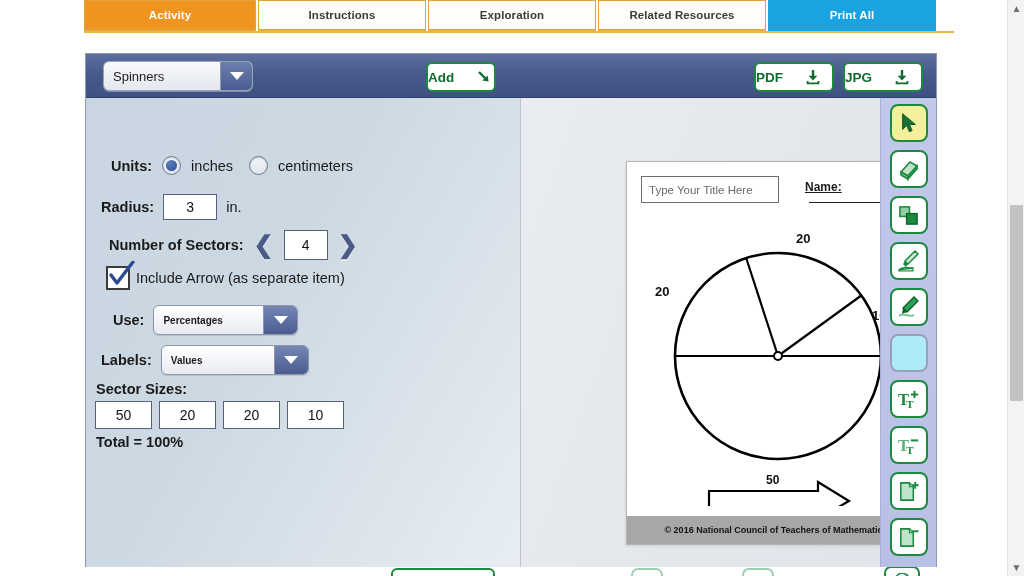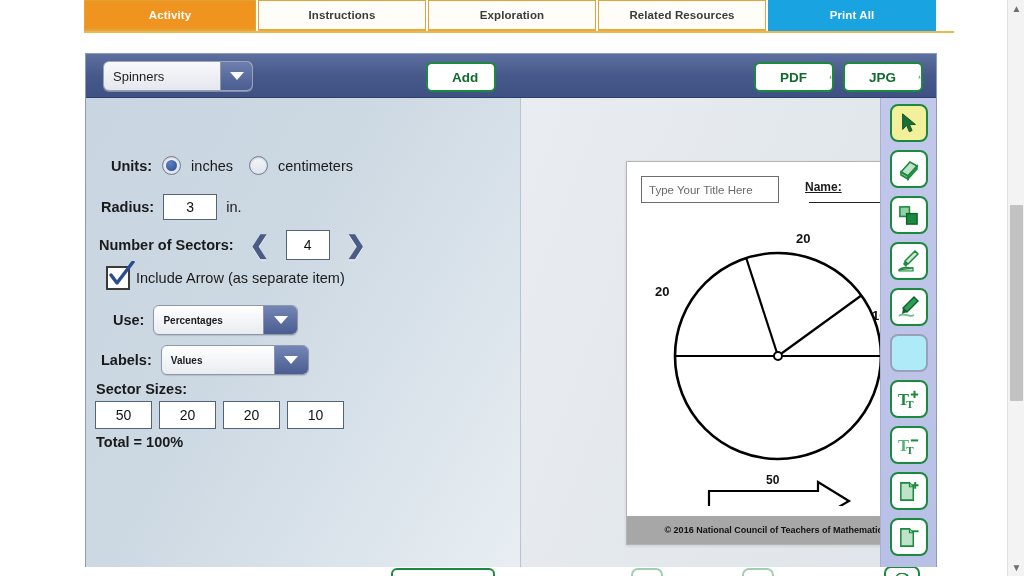--- a/index.html
+++ b/index.html
@@ -72,21 +72,20 @@
     width: 0; height: 0;
     border-left: 7px solid transparent; border-right: 7px solid transparent;
     border-top: 8px solid #ffffff;
   }
 
   .greenbtn {
     background: #ffffff; border: 2px solid #1b8a3e; border-radius: 6px;
     color: #0f6b2e; font-weight: bold; font-size: 13.5px;
     display: flex; align-items: center; justify-content: flex-start; gap: 22px;
     cursor: pointer;
-    padding-left: 24px;
   }
   .btn-add { position: absolute; left: 340px; top: 8px; width: 70px; height: 30px; }
   .btn-pdf { position: absolute; right: 102px; top: 8px; width: 80px; height: 30px; }
   .btn-jpg { position: absolute; right: 13px; top: 8px; width: 80px; height: 30px; }
 
   
   .body { position: relative; height: 469px; }
   .leftpane {
     position: absolute; left: 0; top: 0; width: 435px; height: 469px;
     background: linear-gradient(120deg,#c9d6e1 0%, #ccd8e2 40%, #e8eef3 100%);
@@ -295,21 +294,21 @@
           <span class="radio" style="margin-left:6px;"></span>
           <span class="lbl" style="font-weight:normal;">centimeters</span>
         </div>
 
         <div class="row" style="left:15px; top:96px; gap:9px;">
           <span class="lbl">Radius:</span>
           <span class="txtfield" style="width:54px;height:26px;">3</span>
           <span class="lbl" style="font-weight:normal;">in.</span>
         </div>
 
-        <div class="row" style="left:13px; top:132px; gap:16px;">
+        <div class="row" style="left:23px; top:132px; gap:10px;">
           <span class="lbl">Number of Sectors:</span>
           <span class="chev">❮</span>
           <span class="txtfield" style="width:44px;height:30px;">4</span>
           <span class="chev">❯</span>
         </div>
 
         <div class="row" style="left:20px; top:168px; gap:6px;">
           <span class="chkwrap">
             <span class="chkbox"></span>
             <svg class="chkmark" viewBox="0 0 28 28">

